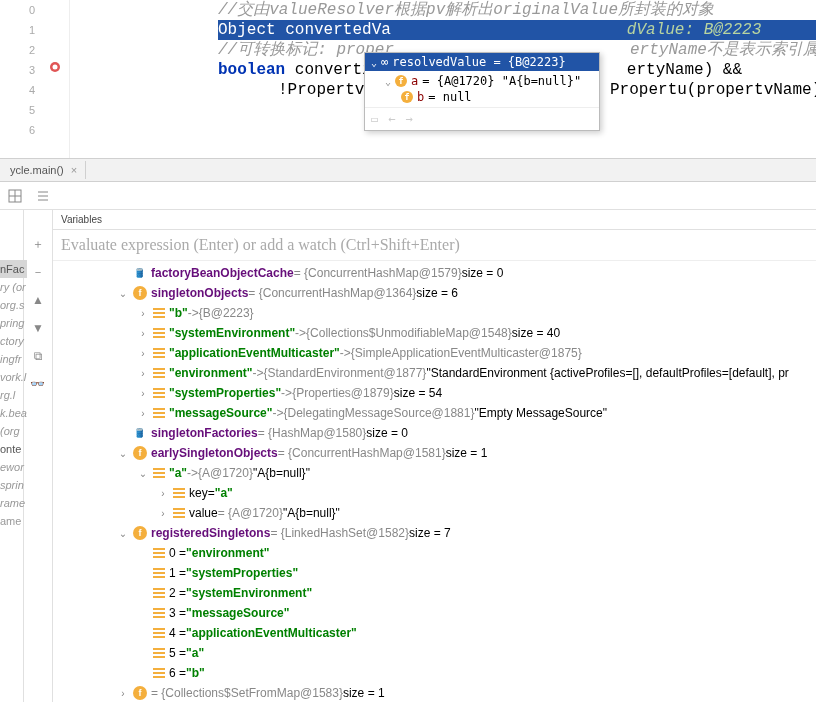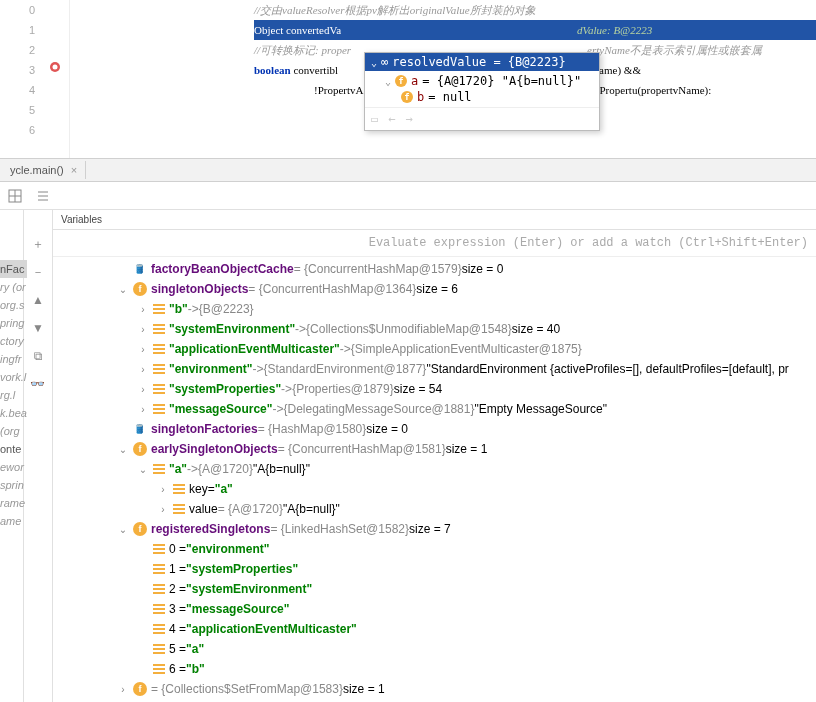--- a/index.html
+++ b/index.html
@@ -5,21 +5,21 @@
 * { margin: 0; padding: 0; box-sizing: border-box; }
 body { font-family: "Microsoft YaHei", "Segoe UI", sans-serif; font-size: 12px; color: #333; background: #fff; overflow: hidden; width: 816px; height: 702px; }
 
 
 .editor { position: relative; height: 158px; background: #fff; }
 .gutter { position: absolute; left: 0; top: 0; width: 70px; height: 100%; background: #fff; border-right: 1px solid #eee; }
 .gutter-line { height: 20px; color: #aaa; font-size: 11px; text-align: right; padding-right: 34px; line-height: 20px; }
 .breakpoint-exec { position: absolute; right: 8px; top: 61px; width: 12px; height: 12px; }
 .breakpoint-exec svg { display: block; }
 .code-area { margin-left: 70px; padding-left: 148px; }
-.code-line { height: 20px; line-height: 20px; white-space: nowrap; font-family: Liberation Serif, serif; font-size: 11px; margin-left: 36px; }
+.code-line { height: 20px; line-height: 20px; white-space: nowrap; font-family: Liberation Mono, monospace; font-size: 16px; }
 .code-line.highlighted { background: #2154a6; color: #fff; }
 .code-line.highlighted .comment-inline { color: #b8d4a0; font-style: italic; }
 .comment { color: #999; font-style: italic; }
 .keyword { color: #0033b3; font-weight: bold; }
 .ident { color: #000; }
 .underline { text-decoration: underline; }
 
 
 .tooltip { position: absolute; left: 364px; top: 52px; width: 236px; background: #fff; border: 1px solid #bbb; box-shadow: 2px 2px 6px rgba(0,0,0,0.2); z-index: 10; font-family: Consolas, monospace; font-size: 12px; }
 .tooltip-header { background: #2154a6; color: #fff; padding: 2px 6px; display: flex; align-items: center; gap: 4px; }
@@ -46,21 +46,21 @@
 
 .mid-strip { width: 28px; display: flex; flex-direction: column; align-items: center; padding-top: 26px; gap: 12px; color: #888; }
 .mid-icon { width: 16px; height: 16px; display: flex; align-items: center; justify-content: center; }
 
 .frames-strip { width: 1px; border-right: 1px solid #e0e0e0; }
 .truncated-names { position: absolute; left: 0; top: 260px; font-size: 11px; color: #555; line-height: 18px; }
 .truncated-names div { white-space: nowrap; }
 
 .vars { flex: 1; display: flex; flex-direction: column; }
 .vars-header { padding: 4px 8px; color: #444; font-size: 10px; border-bottom: 1px solid #e0e0e0; }
-.eval-row { padding: 6px 8px; color: #aaa; font-family: Liberation Mono, monospace; font-size: 12px; border-bottom: 1px solid #eee; text-align: right; }
+.eval-row { padding: 6px 8px; color: #aaa; font-family: Liberation Serif, serif; font-size: 16px; border-bottom: 1px solid #eee; }
 .tree { flex: 1; overflow: auto; padding: 2px 0; font-size: 12px; }
 .node { display: flex; align-items: center; height: 20px; white-space: nowrap; padding-left: 8px; }
 .arrow { width: 12px; text-align: center; color: #888; font-size: 10px; cursor: pointer; }
 .arrow.blank { visibility: hidden; }
 .obj-icon { display: inline-flex; width: 14px; height: 14px; border-radius: 50%; background: #f4af3d; color: #fff; font-size: 9px; align-items: center; justify-content: center; margin: 0 4px; font-weight: bold; }
 .obj-icon.barrel { background: none; }
 .bars-icon { display: inline-block; width: 12px; height: 10px; margin: 0 4px; }
 .bars-icon span { display: block; width: 12px; height: 2px; background: #f4af3d; margin-bottom: 2px; }
 .var-name { color: #660e7a; font-weight: bold; }
 .green-str { color: #008000; font-weight: bold; }
@@ -398,14 +398,14 @@
   <div style="font-style:italic;color:#999">ctory</div>
   <div style="font-style:italic;color:#999">ingfr</div>
   <div style="font-style:italic;color:#999">vork.l</div>
   <div style="font-style:italic;color:#999">rg.l</div>
   <div style="font-style:italic;color:#999">k.bea</div>
   <div style="font-style:italic;color:#999">(org</div>
   <div>onte</div>
   <div style="font-style:italic;color:#999">ewor</div>
   <div style="font-style:italic;color:#999">sprin</div>
   <div style="font-style:italic;color:#999">rame</div>
-  <div style="font-style:italic;color:#999">ame</div>
+  <div style="color:#999">ame</div>
 </div>
 
 </body></html>

